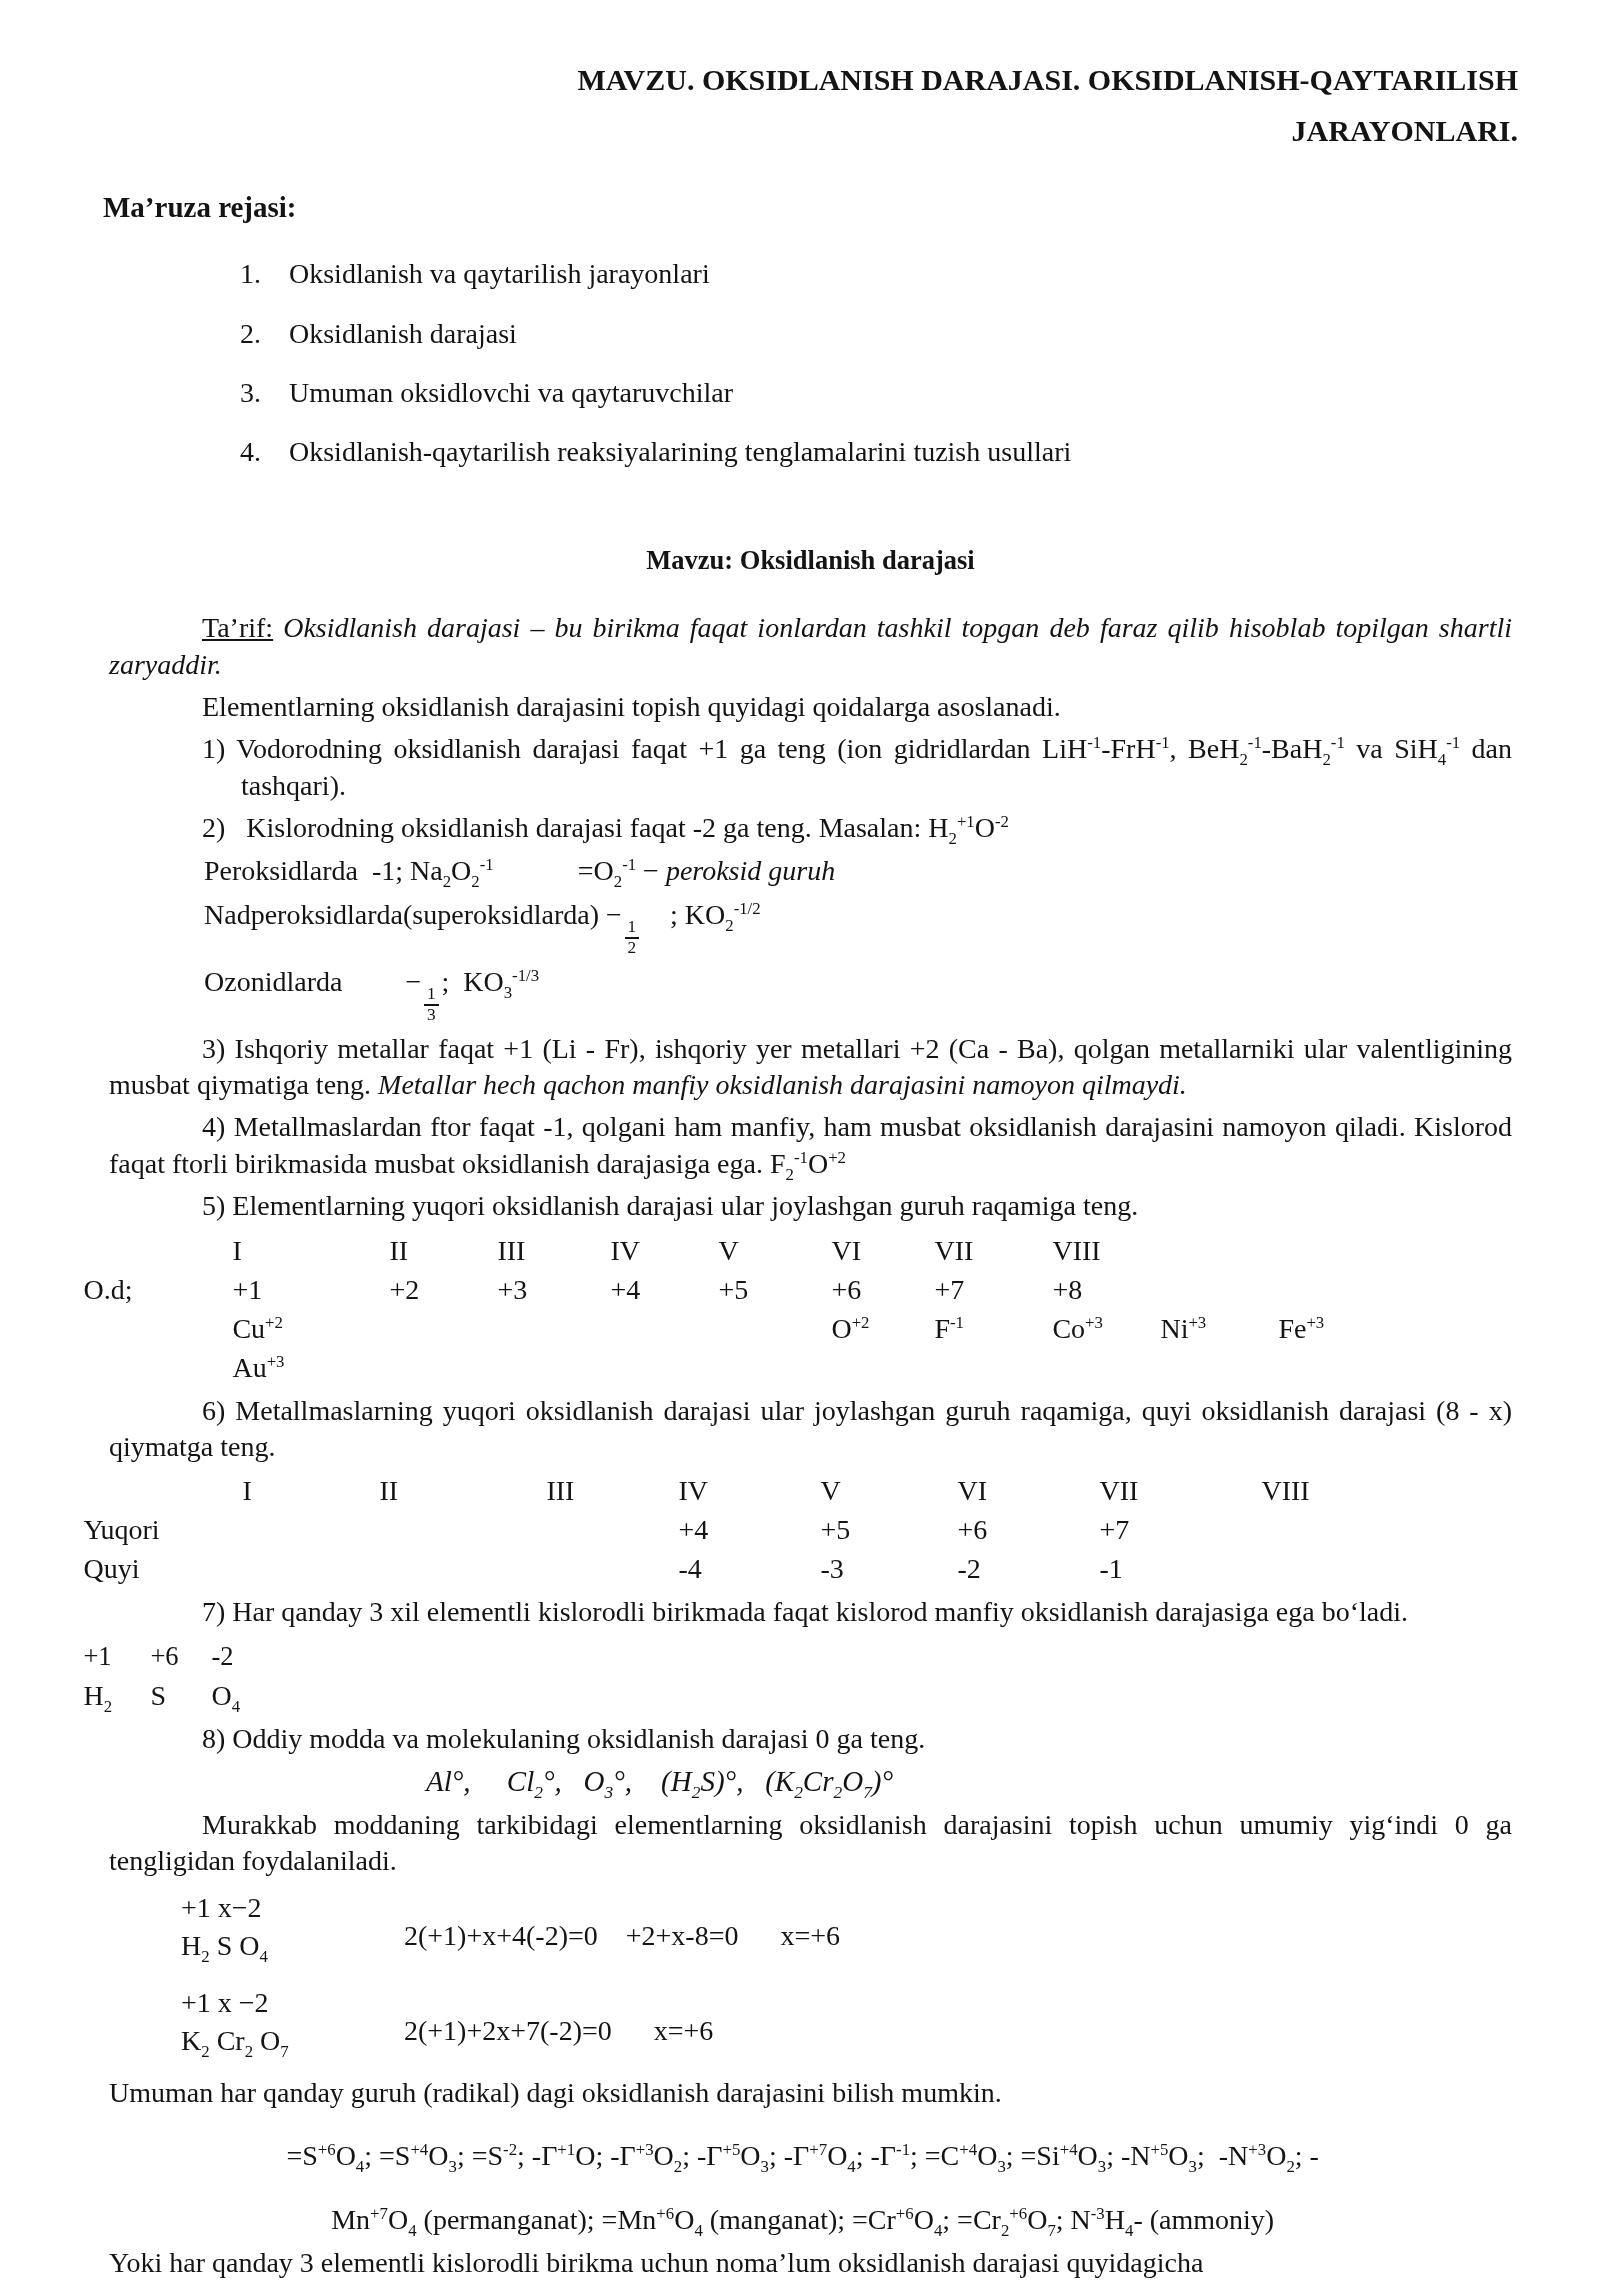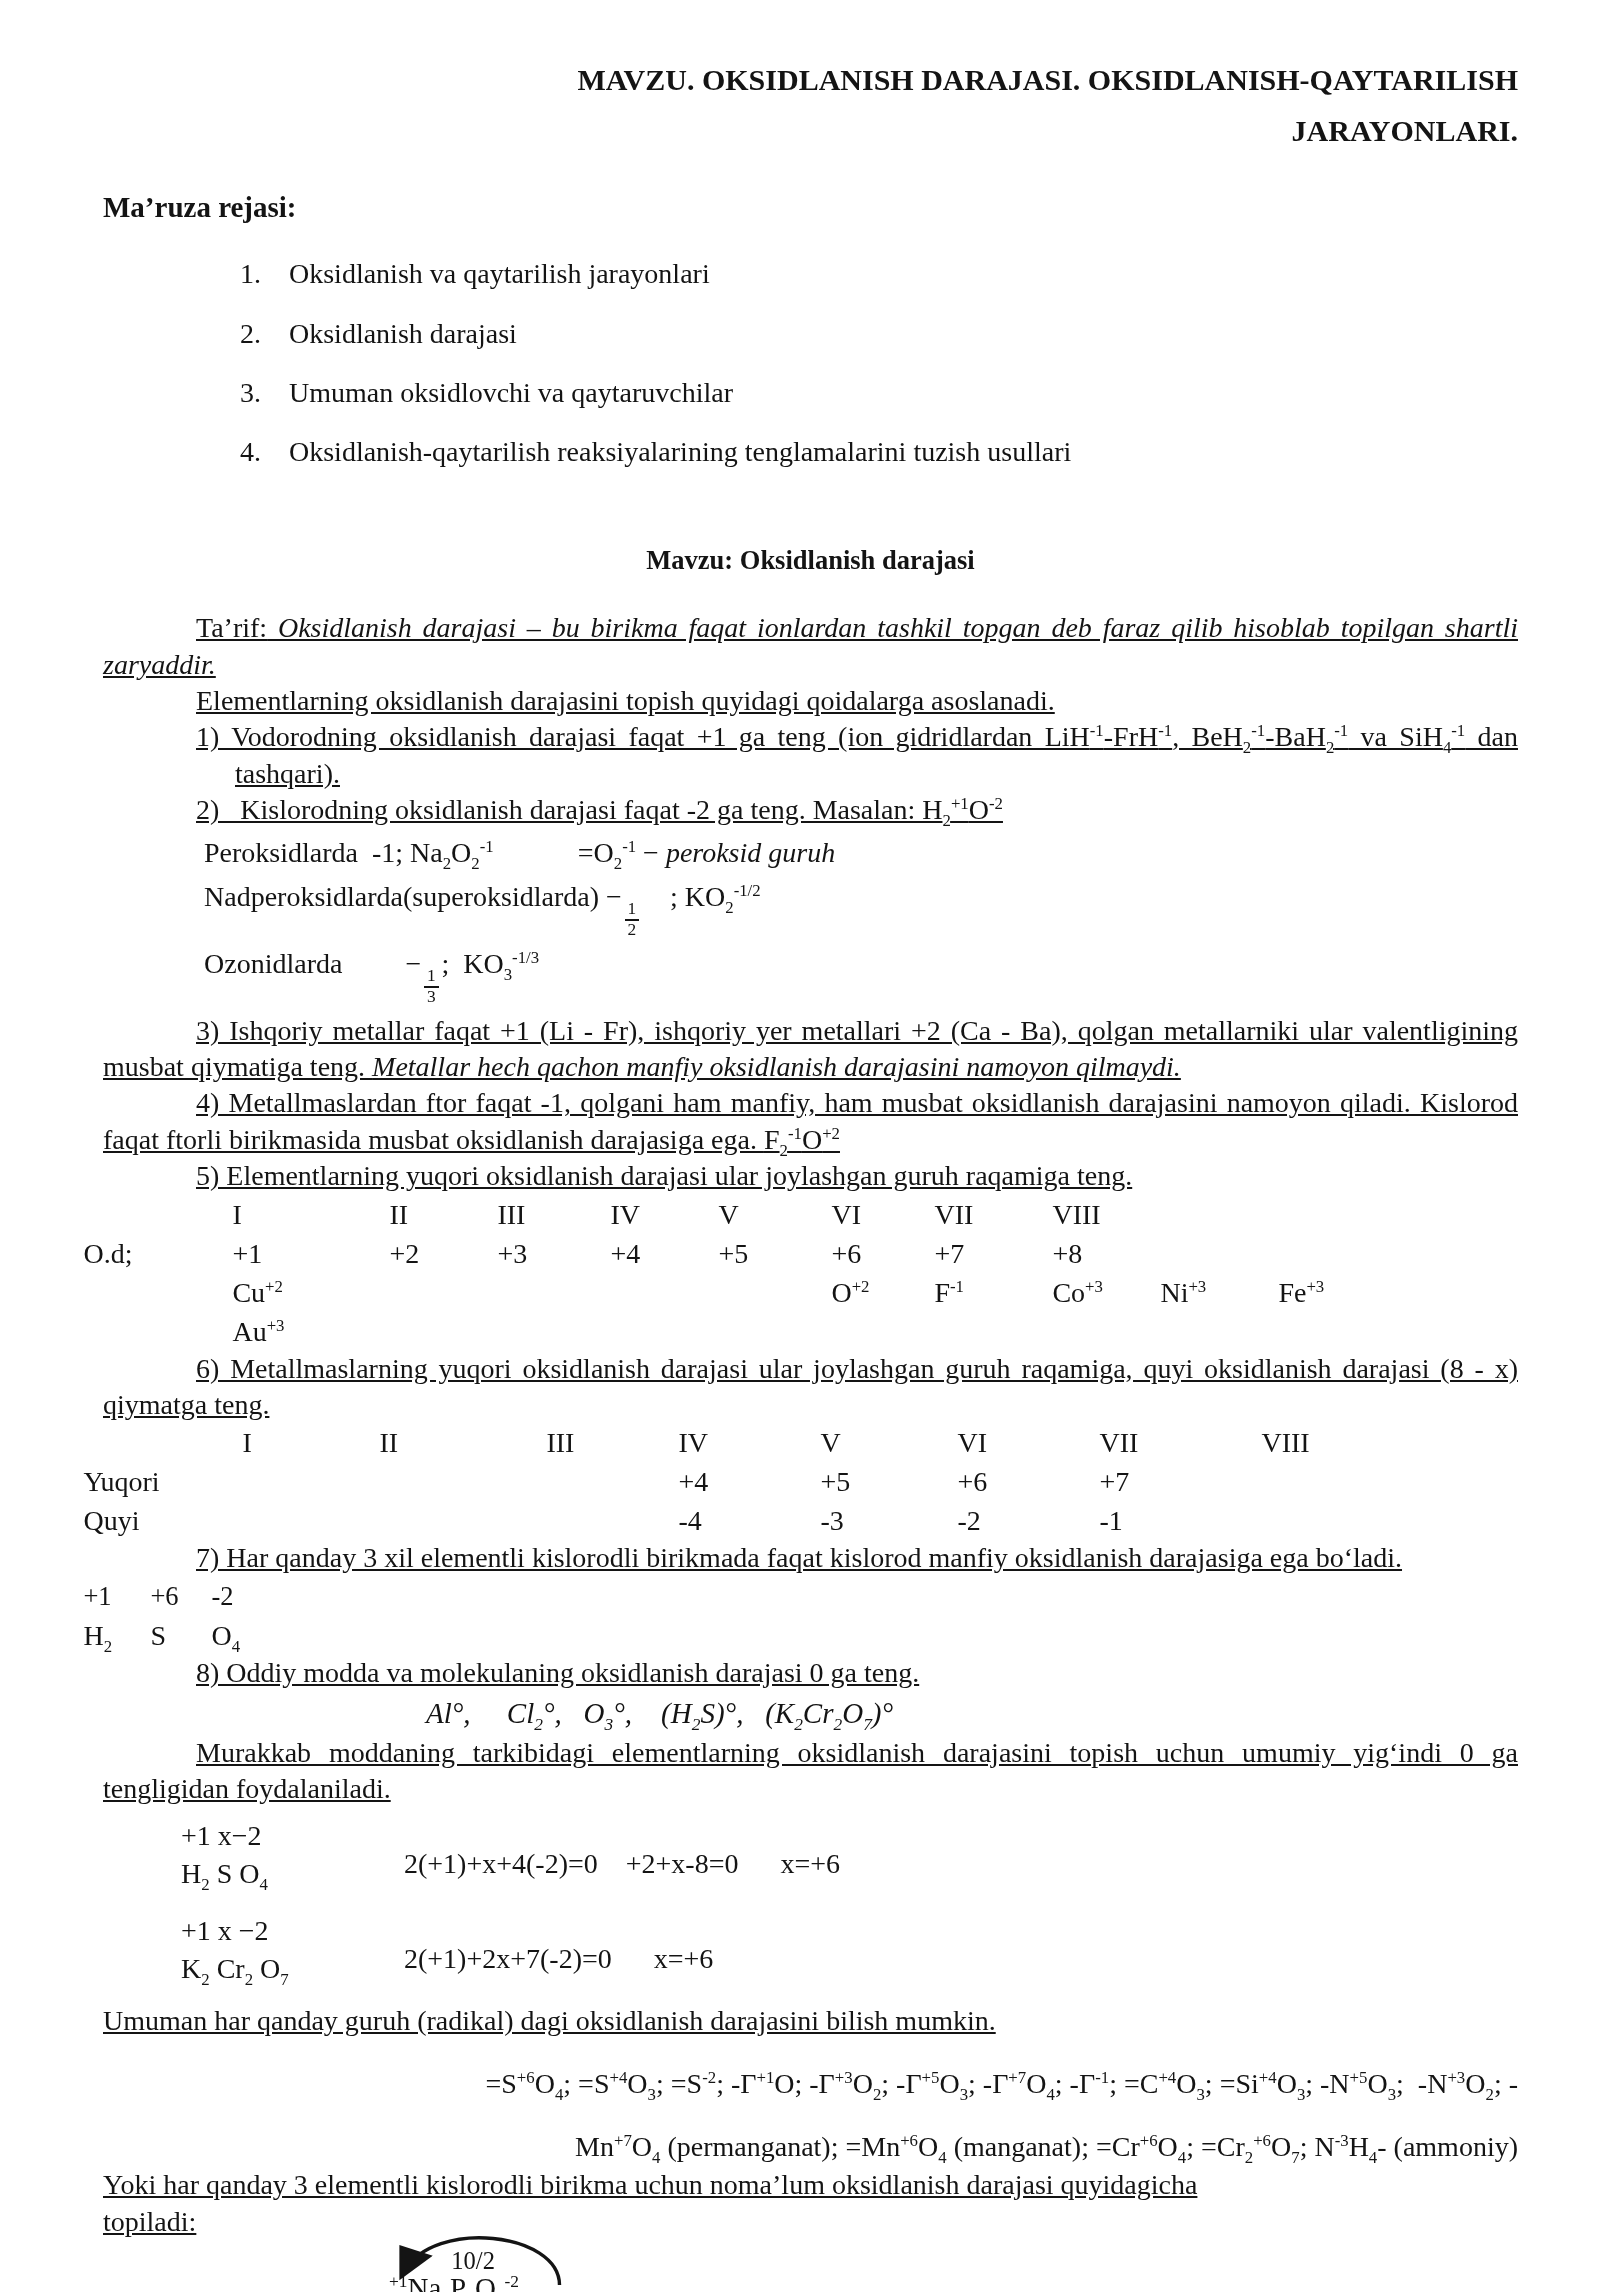--- a/index.html
+++ b/index.html
@@ -14,42 +14,42 @@
     font-size:28px;
     line-height:1.3;
     overflow:hidden;
   }
   h1{font-size:30px;font-weight:bold;text-align:right;margin:0;line-height:1.7;}
   h2{font-size:29px;font-weight:bold;text-align:left;margin:33px 0 0 0;}
   h3{font-size:26.5px;font-weight:bold;text-align:center;margin:69px 0 0 0;}
   .plan{margin:25.5px 0 0 137px;}
   .plan-item{line-height:1.55;margin-top:16px;}
   .plan-num{display:inline-block;width:49px;}
-  .para{margin:0;text-align:justify;text-decoration:underline;}
+  .para{margin:6px;text-align:justify;}
   .indent{text-indent:93px;}
   .hang1{padding-left:132px;text-indent:-39px;}
   .mt-tarif{margin-top:33px;}
   .italic{font-style:italic;}
   .tarif-label{text-decoration:underline;}
   .pre{white-space:pre-wrap;}
   sup{font-size:0.60em;line-height:0;vertical-align:super;}
   sub{font-size:0.60em;line-height:0;vertical-align:sub;}
   .frac{display:inline-flex;flex-direction:column;vertical-align:-0.5em;line-height:1.05;font-size:0.62em;text-align:center;margin:0 2.9px;}
   .frac .fn{border-bottom:2px solid #141414;padding:0 2.9px;}
   .frac .fd{padding:0 2.9px;}
   .sub-line{margin:6.9px 0 6.9px 101px;text-align:left;}
   .t1-row{display:grid;grid-template-columns:149px 157px 108px 113px 108px 113px 103px 118px 108px 118px 112px;margin-left:-19.6px;line-height:39px;text-align:left;}
   .t2-row{display:grid;grid-template-columns:159px 137px 167px 132px 142px 137px 142px 162px 118px;margin-left:-19.6px;line-height:39px;text-align:left;}
   .small-grid{display:grid;grid-template-columns:67px 61px 84px;margin-left:-19.6px;line-height:39px;font-size:26.5px;}
   .zero-formulas{margin:3.9px 0 2px 323px;font-size:29px;}
   .example{display:flex;align-items:flex-end;margin:9.8px 0 0 78px;line-height:1.35;}
   .example.second{margin-top:19px;}
   .ex-stack{width:152px;}
   .ex-eq{margin-left:71px;margin-bottom:9.8px;white-space:pre;}
-  .chem-line{margin-left:-15.7px;line-height:1.42;text-align:right;margin-top:24px;}
+  .chem-line{margin-left:-15.7px;line-height:1.42;text-align:center;margin-top:24px;}
   .mt-umuman{margin-top:15.7px;text-align:left;}
   .na-block{position:relative;margin:-13.7px 0 0 286px;width:274px;}
   .na-arc{display:block;margin:0 0 -27.4px -17.6px;}
   .na-formula{font-size:29px;}
   .flush{text-align:left;}
 </style>
 </head>
 <body>
 
 <div class="page">

